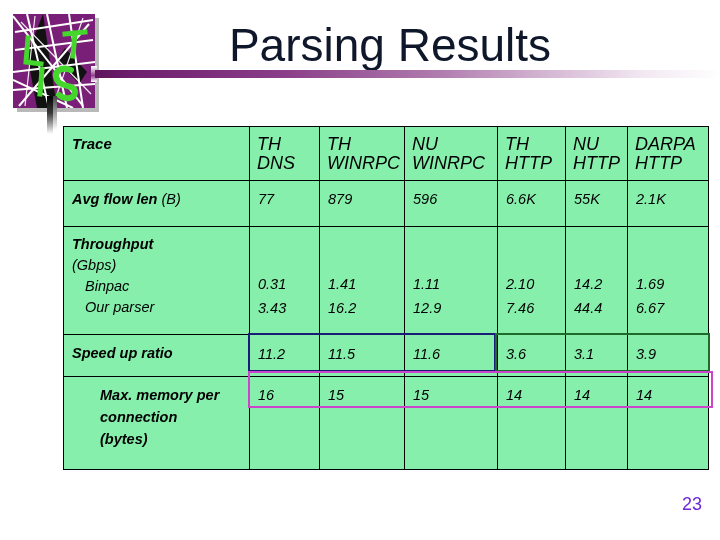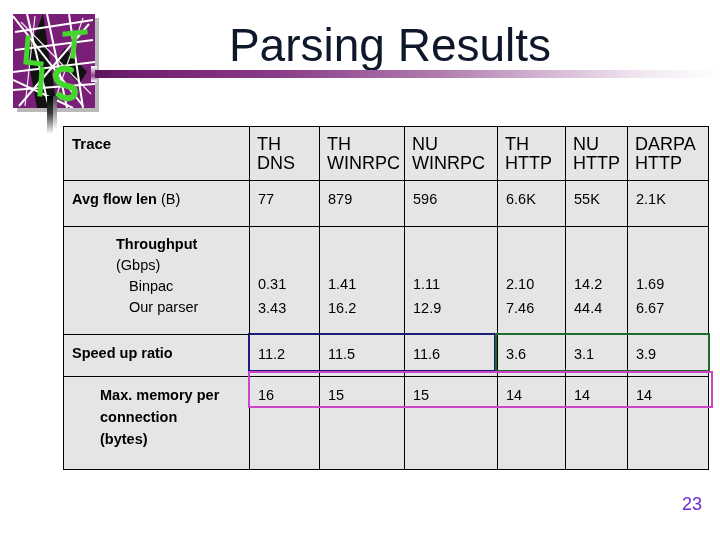--- a/index.html
+++ b/index.html
@@ -112,21 +112,22 @@
     border-collapse: collapse;
     table-layout: fixed;
     width: 645px;
     height: 339px;
     font-size: 14.5px;
   }
   table.grid td {
     border: 1.5px solid #000000;
     padding: 0;
     vertical-align: top;
-    background: #e5e5e5;
+    background: #86efac;
+    font-style: italic;
   }
   td.hdr { background: #ffff00; }
 
   .lbl {
     padding: 8px 0 0 8px;
     line-height: 20px;
   }
   .lbl b { font-weight: bold; }
   .num {
     padding: 8px 0 0 8px;
@@ -141,21 +142,21 @@
   }
   .hdr-txt .l1 { display: block; }
   .hdr-txt .l2 { display: block; }
   .trace-lbl {
     padding: 8px 0 0 8px;
     font-weight: bold;
     font-size: 15px;
   }
 
   
-  .tp-lbl { padding: 7px 0 0 8px; line-height: 21px; margin-left: 44px; }
+  .tp-lbl { padding: 7px 0 0 8px; line-height: 21px; }
   .tp-lbl .b { font-weight: bold; display: block; }
   .tp-lbl .n { display: block; }
   .tp-lbl .i { display: block; padding-left: 13px; }
 
   
   .tp-num { padding: 45px 0 0 8px; line-height: 24px; }
   .tp-num span { display: block; }
 
   
   .mm-lbl { padding: 7px 0 0 8px; line-height: 22px; margin-left: 28px; }

